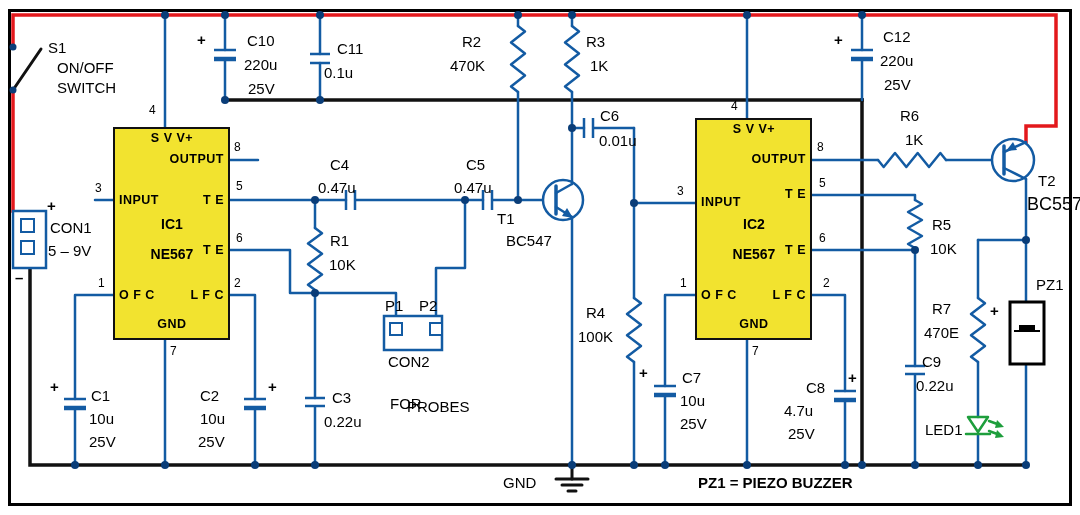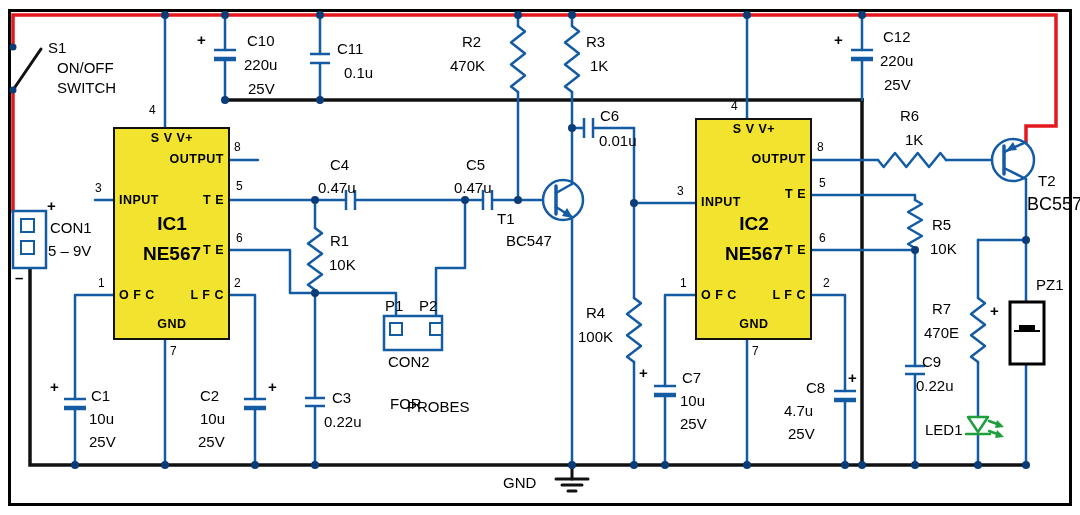--- a/index.html
+++ b/index.html
@@ -5,21 +5,21 @@
   body{margin:0;background:#e8e8e8}
   .stage{position:relative;width:1080px;height:515px;background:#fff;font-family:"Liberation Sans",sans-serif;overflow:hidden}
   .stage svg{position:absolute;left:0;top:0}
   .lbl{position:absolute;font-size:15px;line-height:16px;color:#000;white-space:nowrap}
   .b{font-weight:bold}
   .sm{font-size:18px}
   .plus{font-weight:bold}
   .pin{position:absolute;font-size:12px;line-height:13px;color:#000;white-space:nowrap}
   .ic{position:absolute;background:#f2e32f;border:2.5px solid #111;box-sizing:border-box}
   .icl{position:absolute;font-size:12.5px;font-weight:bold;letter-spacing:.5px;line-height:14px;color:#000;white-space:nowrap}
-  .icn{position:absolute;font-size:19px;font-weight:bold;line-height:18px;color:#000;white-space:nowrap;text-align:center}
+  .icn{position:absolute;font-size:14px;font-weight:bold;line-height:18px;color:#000;white-space:nowrap;text-align:center}
   .wb{stroke:#135ba3;stroke-width:2.5;fill:none;stroke-linecap:round;stroke-linejoin:round}
   .wbb{stroke:#135ba3;stroke-width:3.5;fill:none;stroke-linecap:round}
   .wk{stroke:#111;stroke-width:3.5;fill:none;stroke-linecap:square;stroke-linejoin:miter}
   .wk2{stroke:#111;stroke-width:3;fill:none;stroke-linecap:round}
   .wr{stroke:#e3181c;stroke-width:3.5;fill:none;stroke-linecap:square;stroke-linejoin:miter}
   .grn{stroke:#1e9e3c;stroke-width:2.5;fill:none;stroke-linecap:round;stroke-linejoin:round}
   .dot{fill:#0a3d78;stroke:none}
   .plate{stroke:#135ba3;stroke-width:2.5;stroke-linecap:butt}
   .platek{stroke:#135ba3;stroke-width:4.5;stroke-linecap:butt}
 </style>
@@ -298,21 +298,21 @@
 <span class="lbl plus" style="left:47px;top:198px">+</span>
 <span class="lbl" style="left:50px;top:220px">CON1</span>
 <span class="lbl" style="left:48px;top:243px">5 – 9V</span>
 <span class="lbl plus" style="left:15px;top:270px">–</span>
 
 <span class="lbl plus" style="left:197px;top:32px">+</span>
 <span class="lbl" style="left:247px;top:33px">C10</span>
 <span class="lbl" style="left:244px;top:57px">220u</span>
 <span class="lbl" style="left:248px;top:81px">25V</span>
 <span class="lbl" style="left:337px;top:41px">C11</span>
-<span class="lbl" style="left:344px;top:65px">0.1u</span>
+<span class="lbl" style="left:324px;top:65px">0.1u</span>
 <span class="lbl plus" style="left:834px;top:32px">+</span>
 <span class="lbl" style="left:883px;top:29px">C12</span>
 <span class="lbl" style="left:880px;top:53px">220u</span>
 <span class="lbl" style="left:884px;top:77px">25V</span>
 
 <span class="lbl" style="left:462px;top:34px">R2</span>
 <span class="lbl" style="left:450px;top:58px">470K</span>
 <span class="lbl" style="left:586px;top:34px">R3</span>
 <span class="lbl" style="left:590px;top:58px">1K</span>
 <span class="lbl" style="left:900px;top:108px">R6</span>
@@ -361,14 +361,15 @@
 <span class="lbl" style="left:784px;top:403px">4.7u</span>
 <span class="lbl" style="left:788px;top:426px">25V</span>
 <span class="lbl plus" style="left:848px;top:370px">+</span>
 <span class="lbl" style="left:922px;top:354px">C9</span>
 <span class="lbl" style="left:916px;top:378px">0.22u</span>
 
 <span class="lbl" style="left:925px;top:422px">LED1</span>
 <span class="lbl" style="left:1036px;top:277px">PZ1</span>
 <span class="lbl plus" style="left:990px;top:303px">+</span>
 <span class="lbl" style="left:503px;top:475px">GND</span>
+<span class="lbl b" style="left:698px;top:475px">PZ1 = PIEZO BUZZER</span>
 
 </div>
 
 </body></html>

